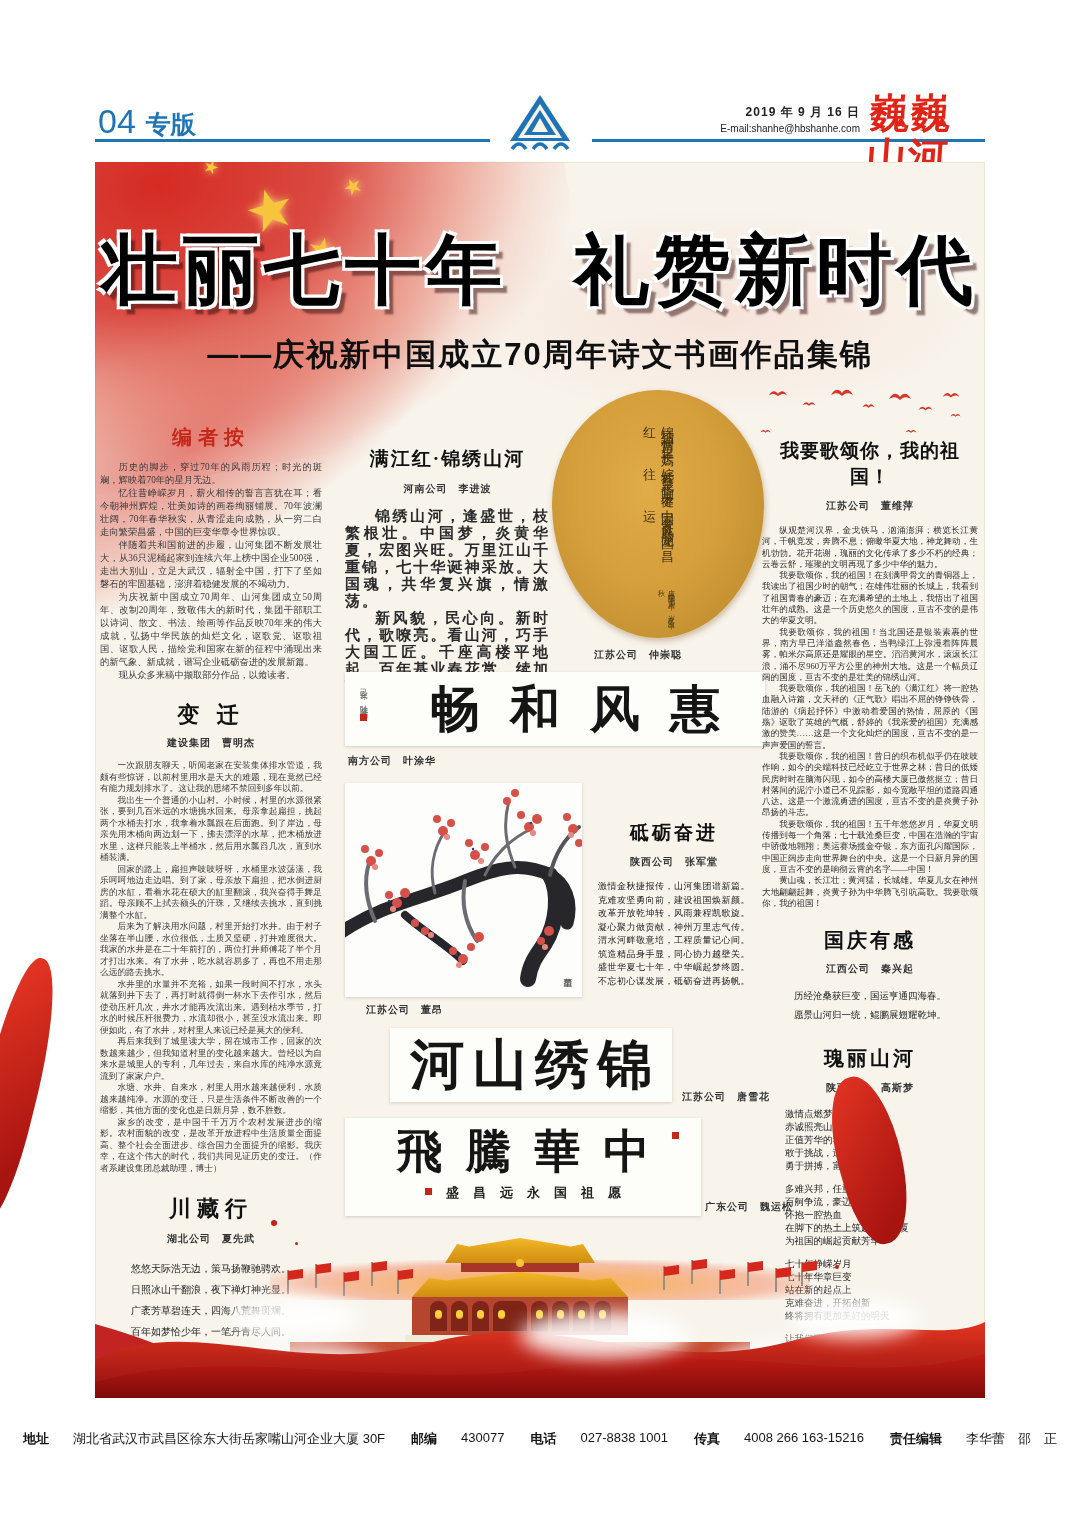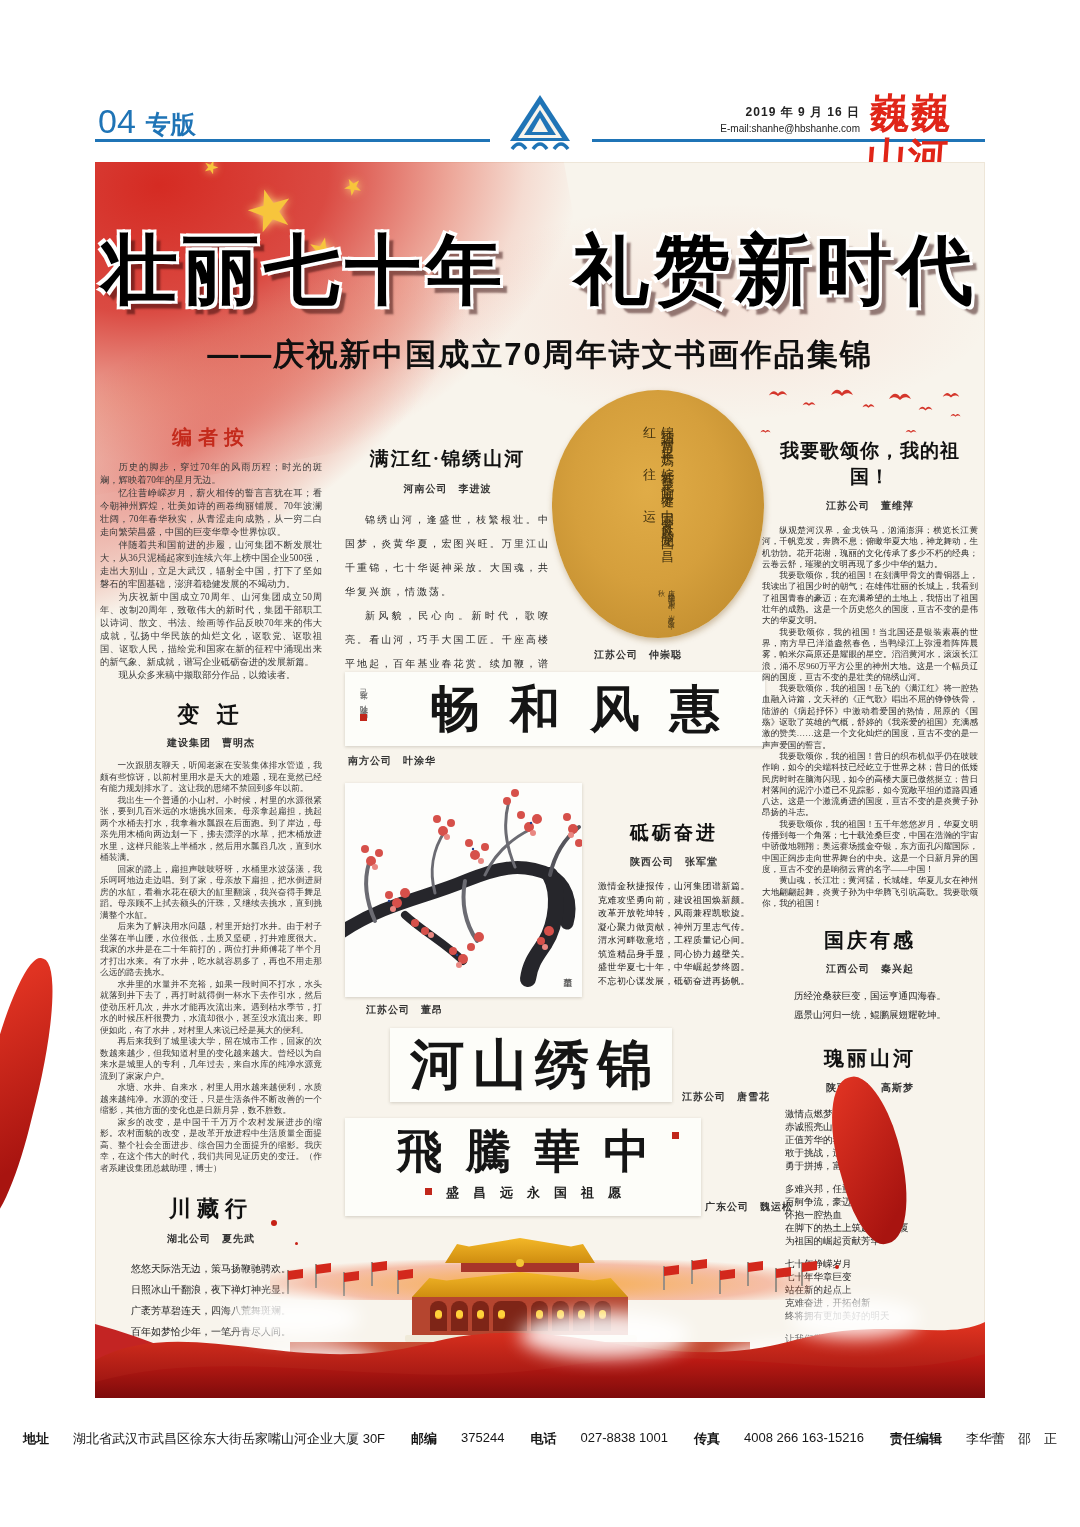--- a/index.html
+++ b/index.html
@@ -48,21 +48,21 @@
   .prose p{margin:0;text-indent:2em;text-align:justify;color:#3a3a3a;}
   .col-left{position:absolute;left:100px;top:424px;width:222px;}
   .col-left .prose.note p{font-size:9.3px;line-height:13px;}
   .col-left .prose.bq p{font-size:8.7px;line-height:11.5px;}
   .col-right{position:absolute;left:762px;top:438px;width:216px;}
   .col-right .prose p{font-size:8.6px;line-height:11.3px;color:#2e2e2e;}
   .poem{text-align:center;color:#222;}
   .poem div{white-space:nowrap;}
   
   .mj{position:absolute;left:345px;top:446px;width:205px;}
-  .mj .prose p{font-size:10px;line-height:24px;letter-spacing:2px;color:#2b2b2b;}
+  .mj .prose p{font-size:15px;line-height:17px;letter-spacing:2px;color:#2b2b2b;font-weight:bold;}
   .fan{position:absolute;left:552px;top:390px;width:212px;height:248px;
        background:radial-gradient(ellipse at 45% 40%, #e0ac47 0%, #d59f3c 45%, #c08c2e 85%, #b07e27 100%);
        border-radius:50% 50% 50% 50% / 46% 46% 54% 54%;box-shadow:1px 3px 6px rgba(120,80,20,.35);
        display:flex;justify-content:center;}
   .fan-text{writing-mode:vertical-rl;padding:26px 0 18px;color:#40300f;font-size:13px;
             letter-spacing:4px;display:flex;gap:6px;}
   .fan-text .c{line-height:18px;}
   .fan-text .sig{font-size:7px;letter-spacing:2px;margin-top:34px;color:#503d18;}
   .caption{position:absolute;font-size:10px;font-weight:700;color:#333;letter-spacing:1px;
            font-family:Liberation Sans, sans-serif;}
@@ -493,21 +493,21 @@
   <div class="ribbon rib-l"></div>
   <div class="ribbon rib-r"></div>
 
   <div class="footer">
     <div class="pair">
       <span>地址</span>
       <span style="font-weight:400;">湖北省武汉市武昌区徐东大街岳家嘴山河企业大厦 30F</span>
     </div>
     <div class="pair">
       <span>邮编</span>
-      <span style="font-weight:400;">375244</span>
+      <span style="font-weight:400;">430077</span>
     </div>
     <div class="pair">
       <span>电话</span>
       <span style="font-weight:400;">027-8838 1001</span>
     </div>
     <div class="pair">
       <span>传真</span>
       <span style="font-weight:400;">4008 266 163-15216</span>
     </div>
     <div class="pair">

